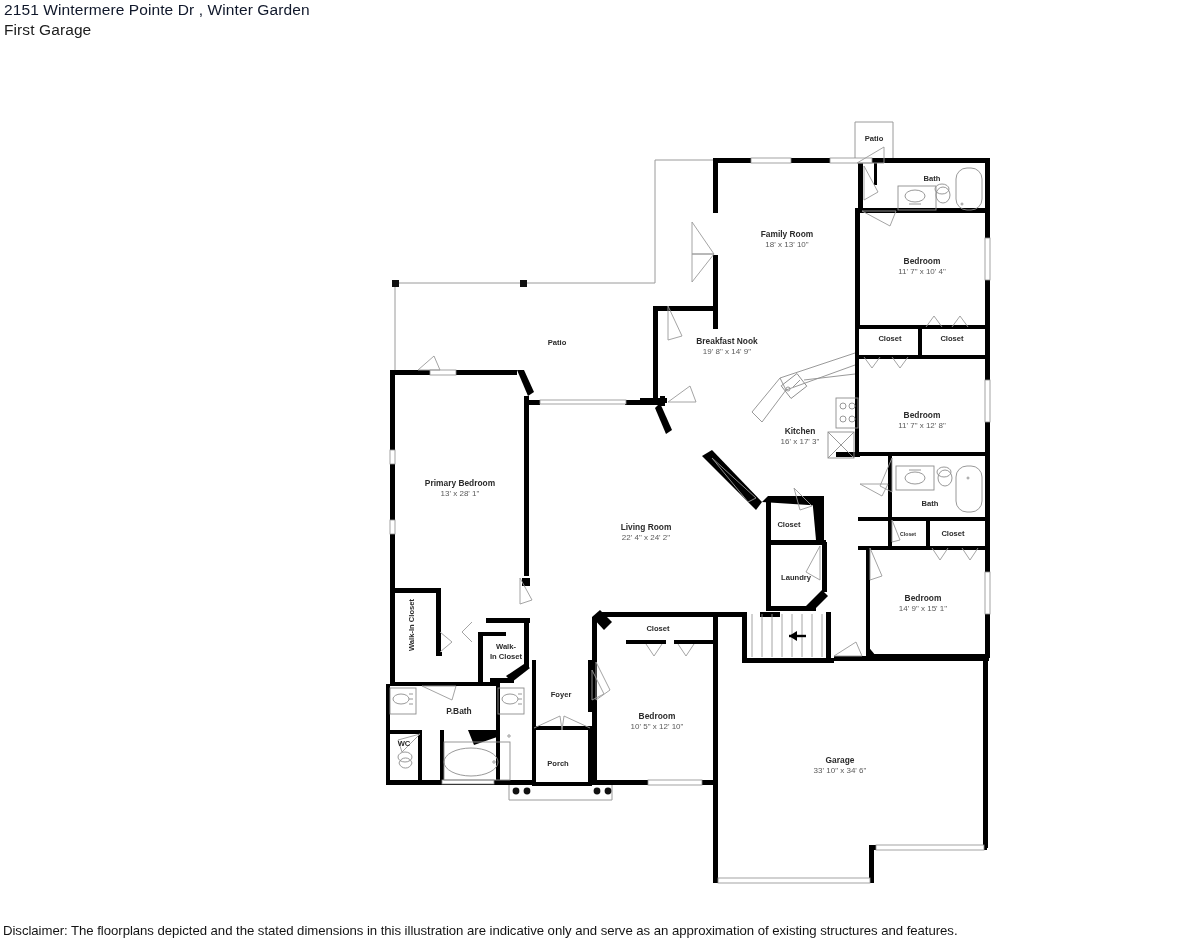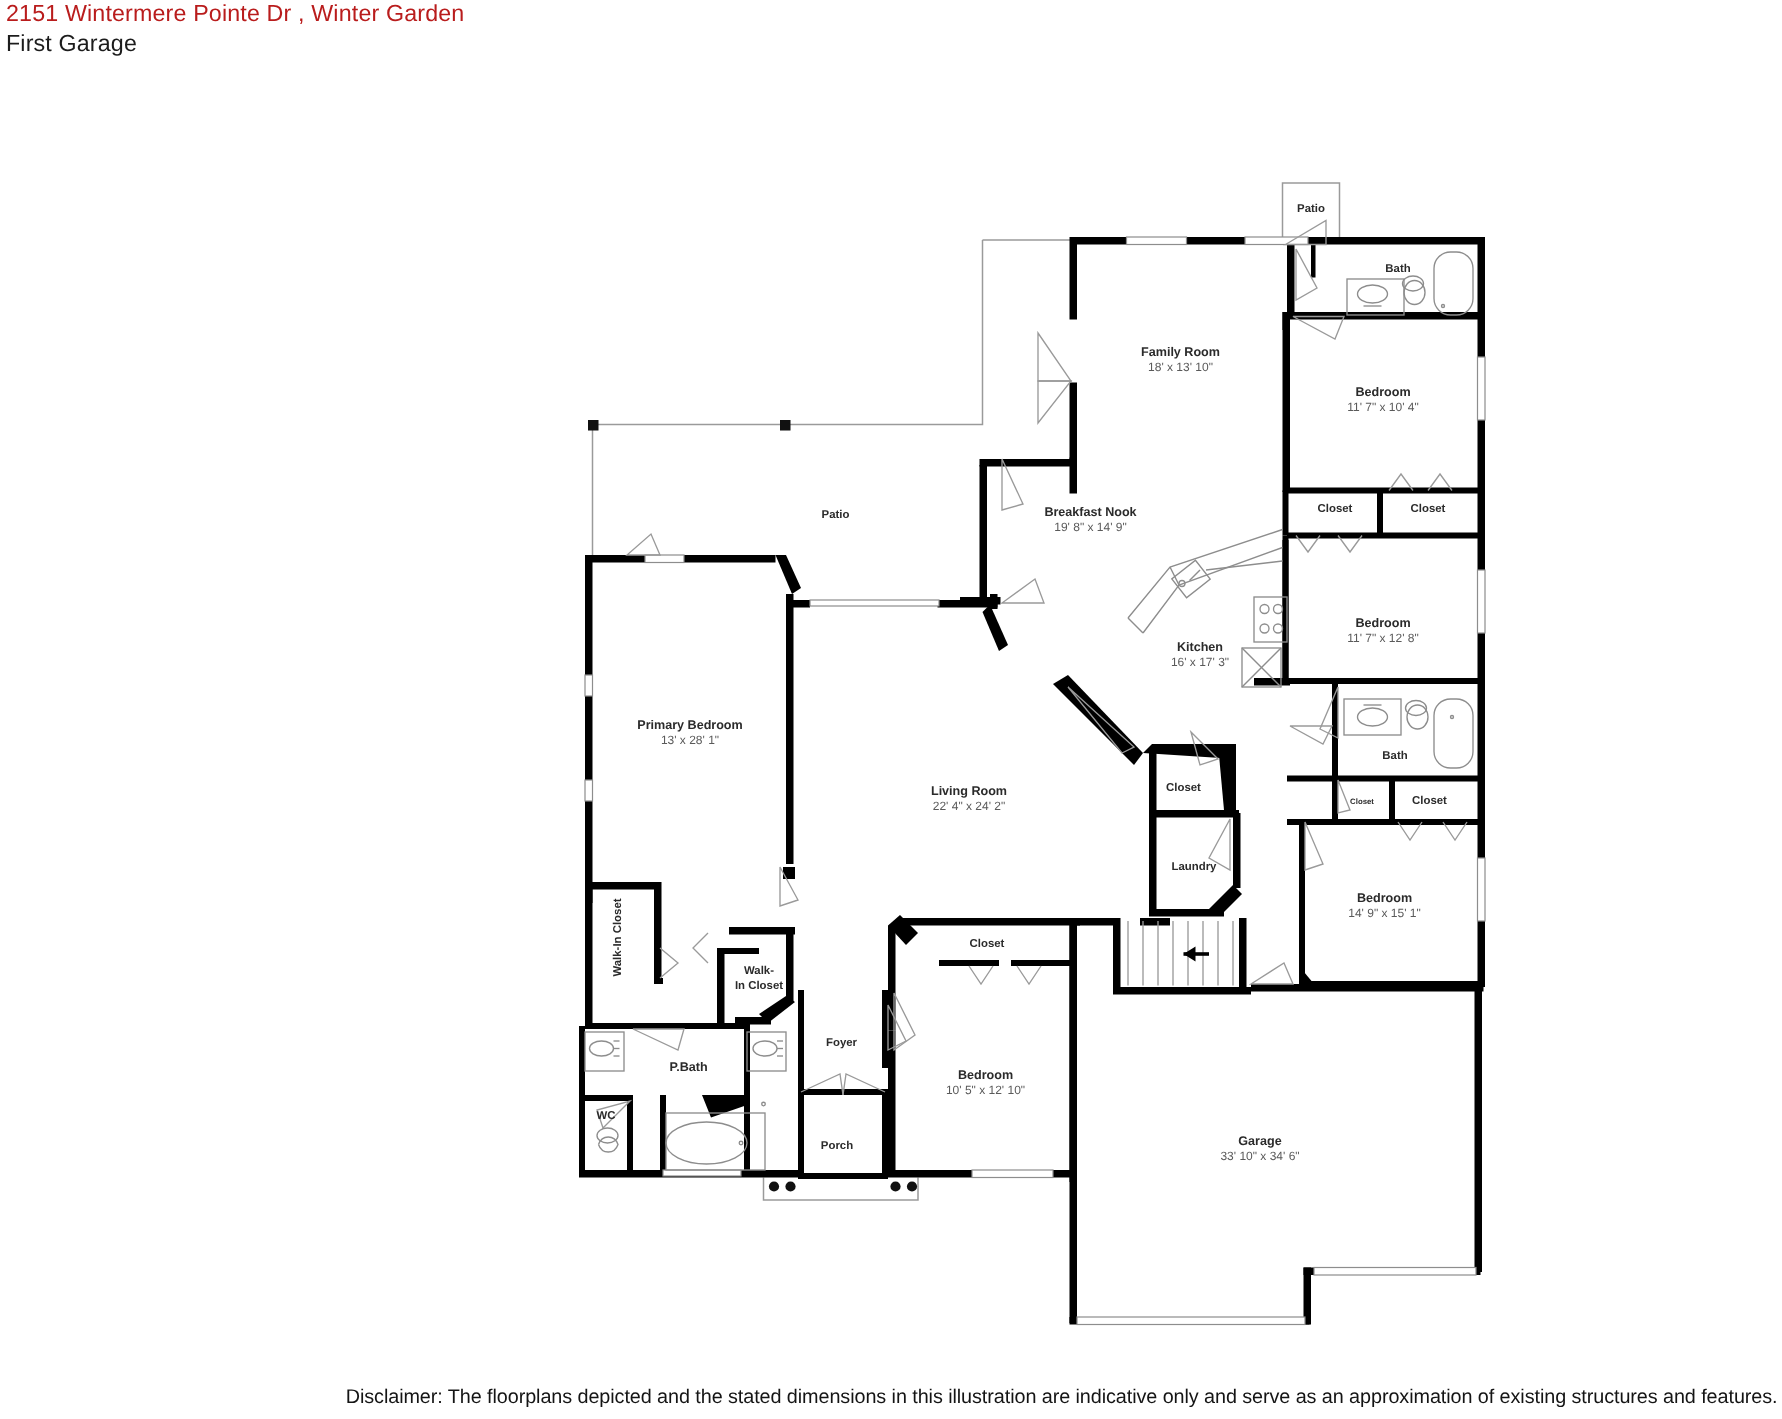--- a/index.html
+++ b/index.html
@@ -18,21 +18,21 @@
   }
   #header {
     position: absolute;
     left: 4px;
     top: 0px;
     width: 700px;
   }
   #header .addr {
     font-size: 15.5px;
     line-height: 19px;
-    color: #b91c1c;
+    color: #0f172a;
     letter-spacing: 0.1px;
     white-space: nowrap;
   }
   #header .floor {
     font-size: 15.5px;
     line-height: 22px;
     color: #1c1c1c;
     letter-spacing: 0.1px;
   }
   #plan-wrap {
@@ -43,21 +43,20 @@
     height: 846px;
   }
   #plan {
     display: block;
   }
   #footer {
     position: absolute;
     left: 3px;
     bottom: 4px;
     width: 1182px;
-    text-align: right;
   }
   #footer .line {
     font-size: 13.2px;
     line-height: 22px;
     color: #141414;
     white-space: nowrap;
     letter-spacing: -0.05px;
   }
   
   .rm-name {

